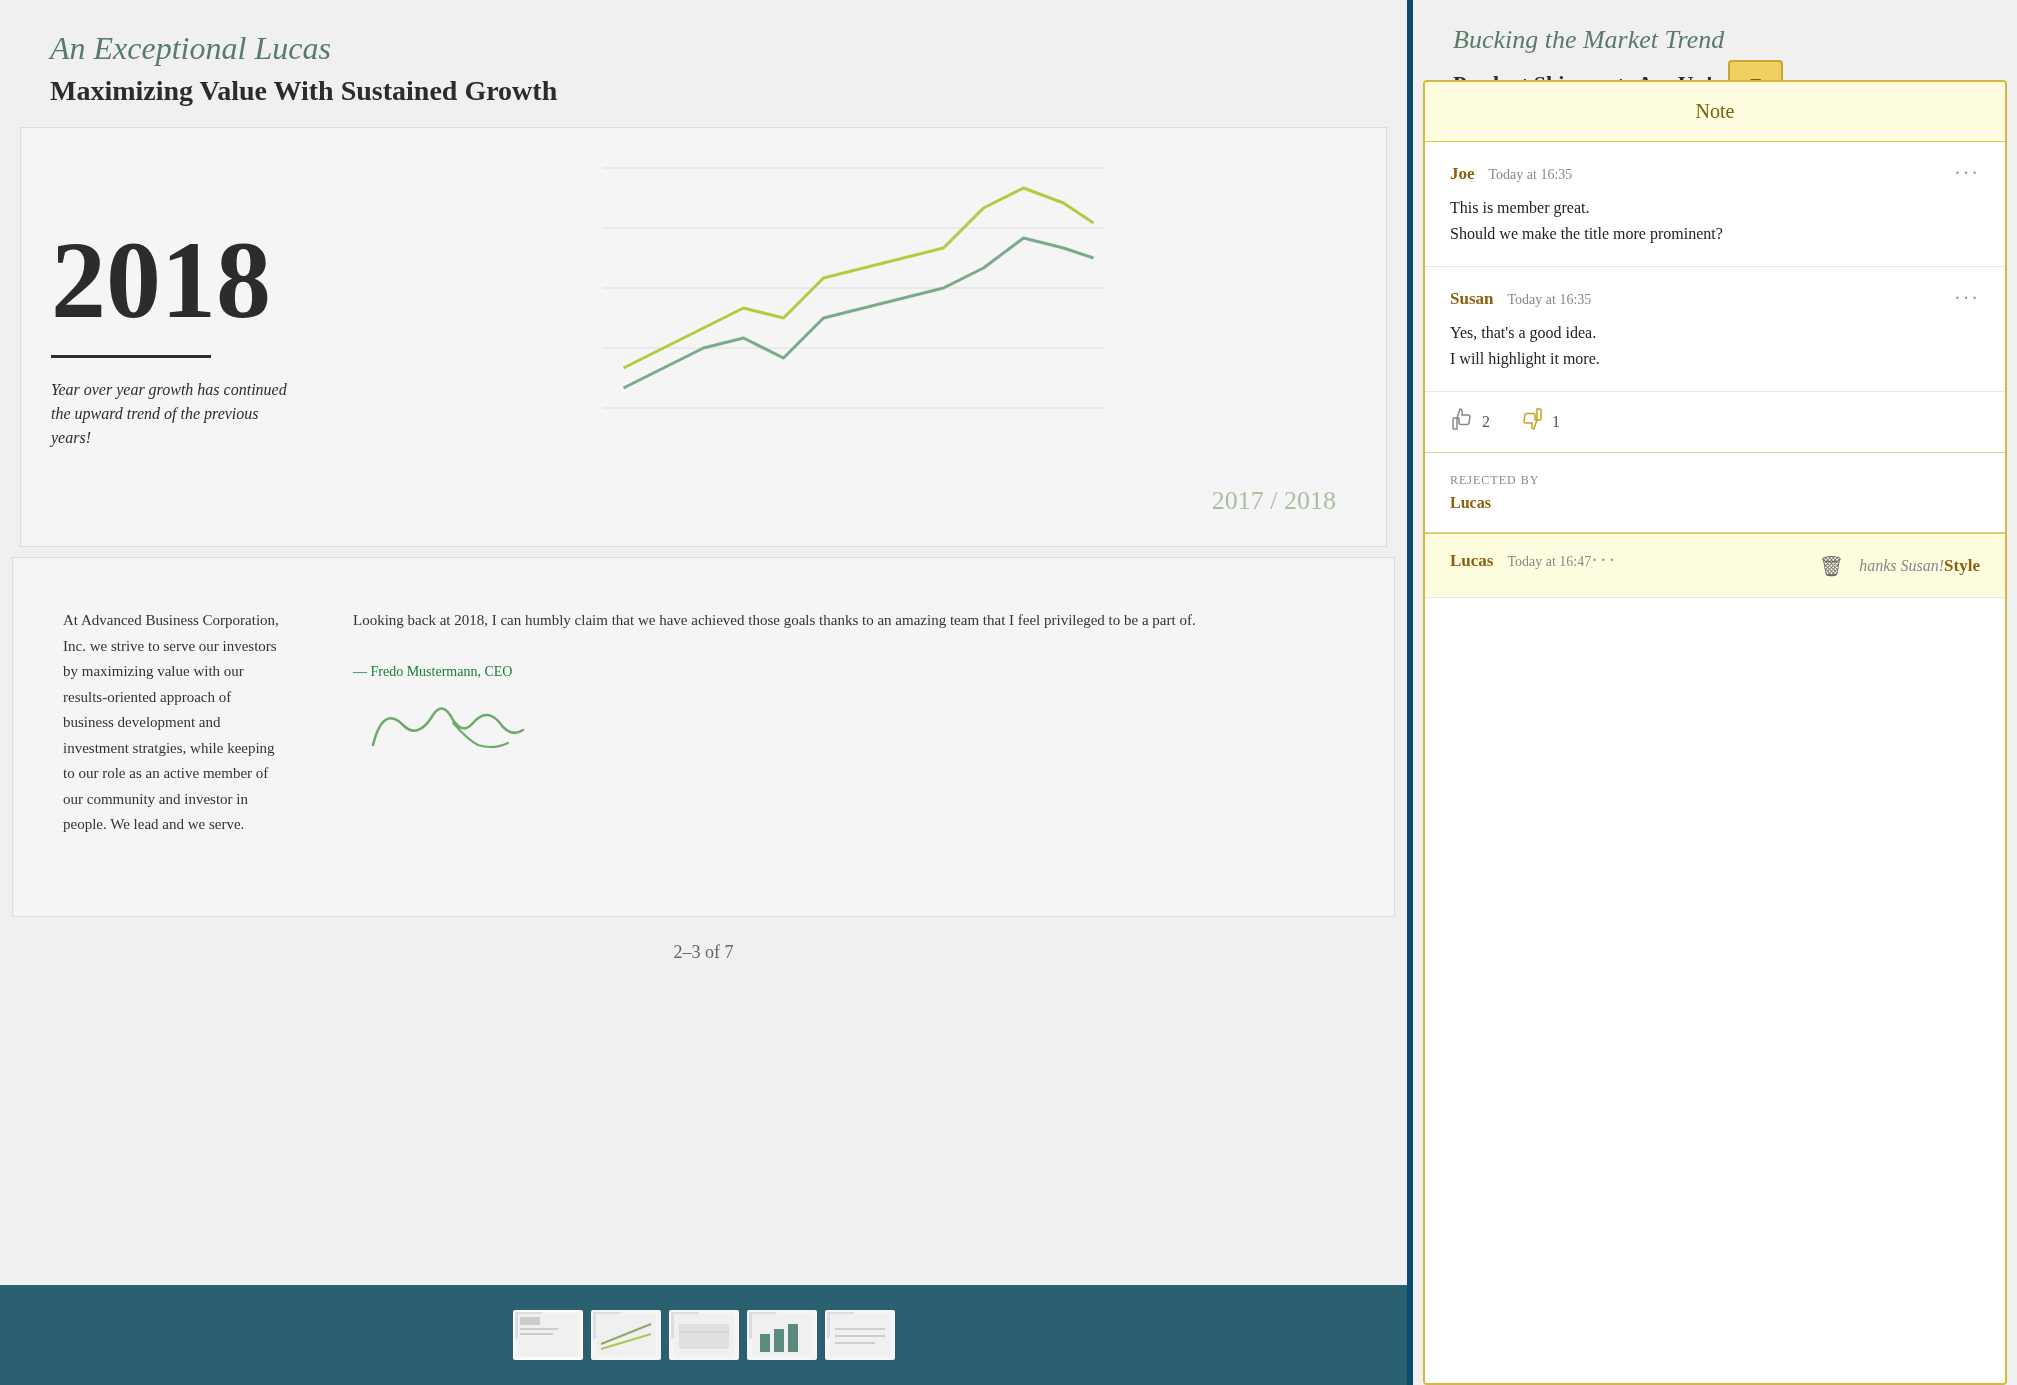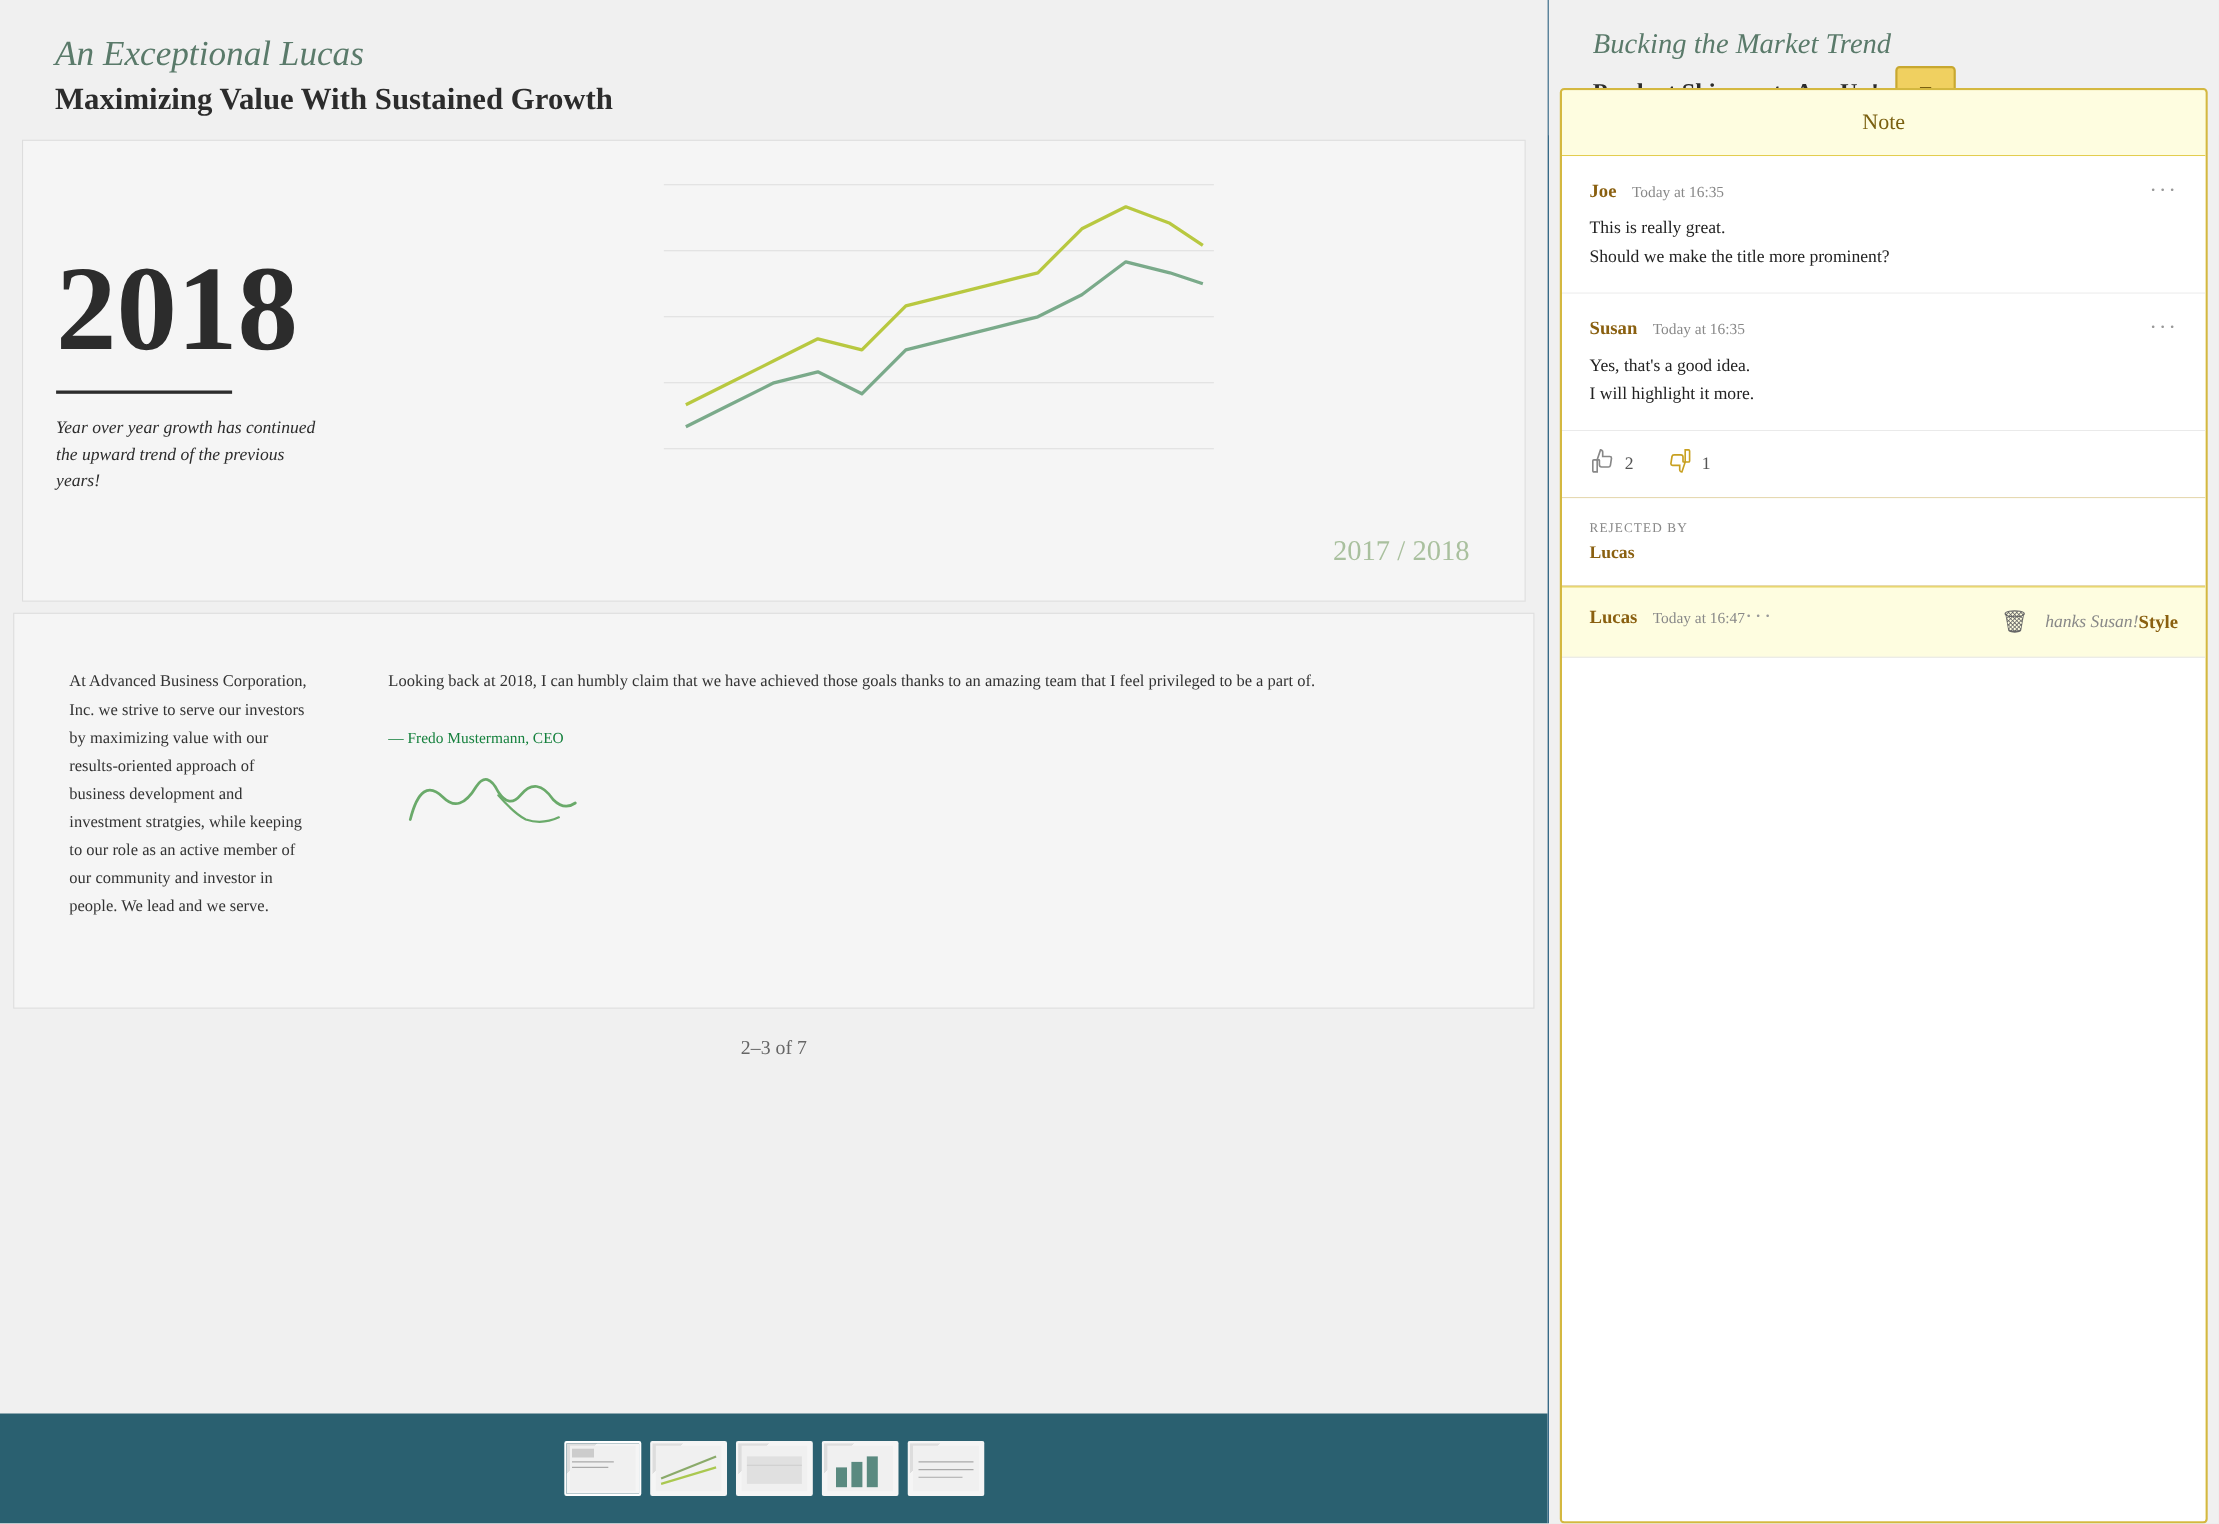--- a/index.html
+++ b/index.html
@@ -214,21 +214,21 @@
       align-items: center;
       justify-content: center;
     }
 
     
     .right-panel {
       width: 610px;
       background: #f0f0f0;
       display: flex;
       flex-direction: column;
-      border-left: 1px solid #0c4a6e;
+      border-left: 6px solid #0c4a6e;
       position: relative;
     }
 
     .right-header {
       padding: 25px 40px 15px 40px;
       background: #f0f0f0;
     }
 
     .right-title-main {
       color: #5a7a6a;
@@ -637,21 +637,21 @@
 
         <div class="comment-item">
           <div class="comment-header">
             <div>
               <span class="comment-author">Joe</span>
               <span class="comment-time">Today at 16:35</span>
             </div>
             <span class="comment-more">···</span>
           </div>
           <div class="comment-body">
-            <div>This is really great.</div>
+            <div>This is member great.</div>
             <div>Should we make the title more prominent?</div>
           </div>
         </div>
 
         <div class="comment-item">
           <div class="comment-header">
             <div>
               <span class="comment-author">Susan</span>
               <span class="comment-time">Today at 16:35</span>
             </div>

